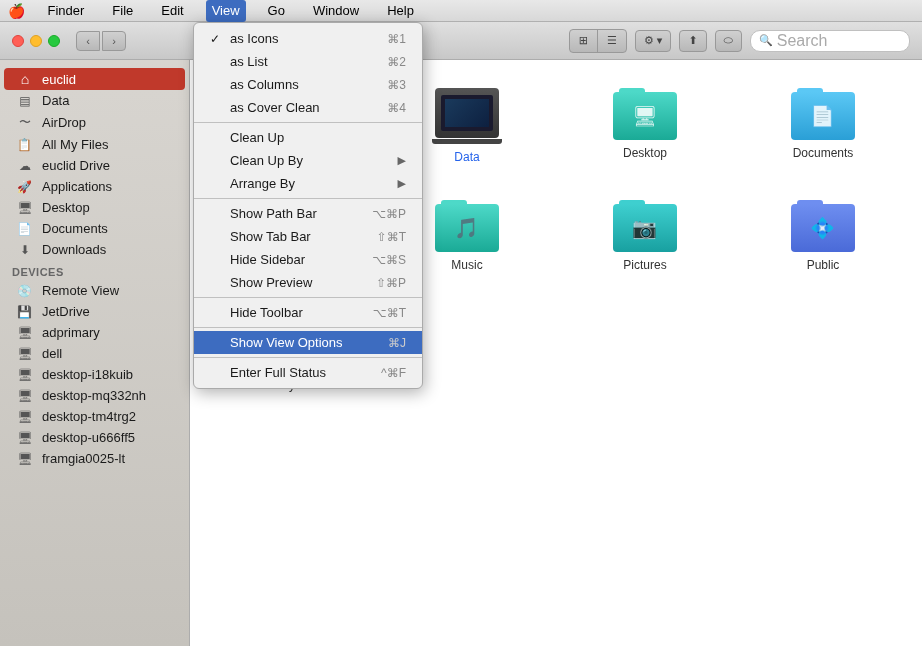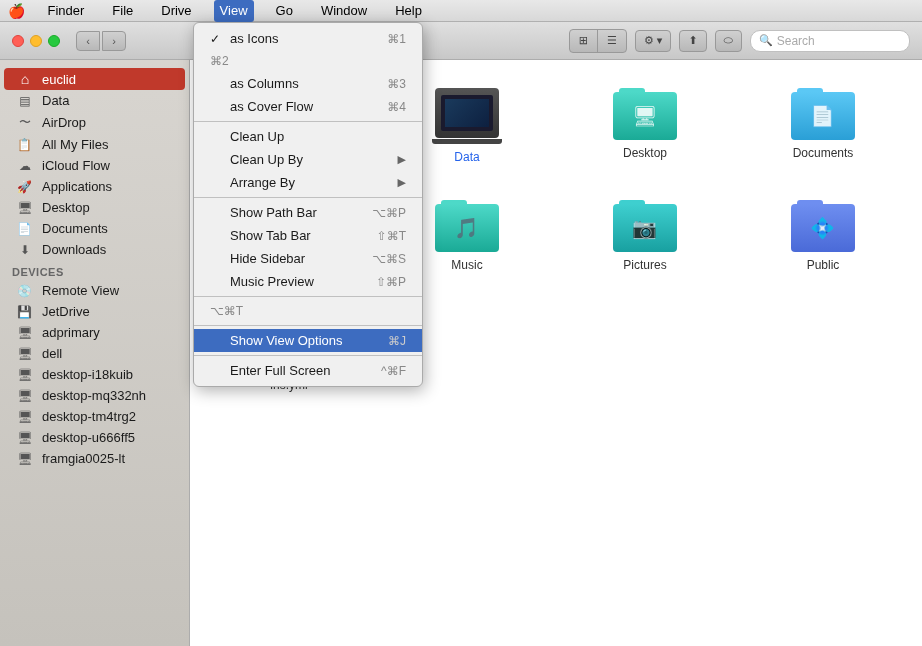--- a/index.html
+++ b/index.html
@@ -394,21 +394,21 @@
       align-items: center;
     }
   </style>
 </head>
 <body>
 
 <div class="menubar">
   <span class="menubar-apple">🍎</span>
   <span class="menubar-item">Finder</span>
   <span class="menubar-item">File</span>
-  <span class="menubar-item">Drive</span>
+  <span class="menubar-item">Edit</span>
   <span class="menubar-item active">View</span>
   <span class="menubar-item">Go</span>
   <span class="menubar-item">Window</span>
   <span class="menubar-item">Help</span>
 </div>
 
 <div class="finder-window">
 
   <div class="titlebar">
     <div class="traffic-lights">
@@ -434,21 +434,21 @@
         <span>▾</span>
       </div>
       <div class="action-btn">
         <span>⬆</span>
       </div>
       <div class="action-btn">
         <span>⬭</span>
       </div>
       <div class="search-box">
         <span style="font-size:11px;">🔍</span>
-        <span style="font-size:12px;color:#aaa;">Search</span>
+        <span style="font-size:16px;color:#aaa;">Search</span>
       </div>
     </div>
   </div>
 
   <div class="content-area">
 
     <div class="sidebar">
 
       <div class="sidebar-item active">
         <span class="si-icon">⌂</span>
@@ -461,21 +461,21 @@
       <div class="sidebar-item">
         <span class="si-icon" style="font-size:12px;">〜</span>
         <span>AirDrop</span>
       </div>
       <div class="sidebar-item">
         <span class="si-icon" style="font-size:12px;">📋</span>
         <span>All My Files</span>
       </div>
       <div class="sidebar-item">
         <span class="si-icon" style="font-size:12px;">☁</span>
-        <span>iCloud Flow</span>
+        <span>euclid Drive</span>
       </div>
       <div class="sidebar-item">
         <span class="si-icon" style="font-size:12px;">🚀</span>
         <span>Applications</span>
       </div>
       <div class="sidebar-item">
         <span class="si-icon" style="font-size:12px;">🖥</span>
         <span>Desktop</span>
       </div>
       <div class="sidebar-item">
@@ -638,35 +638,39 @@
 
   <div class="menu-item">
     <span class="menu-item-label">
       <span class="checkmark">✓</span>
       <span>as Icons</span>
     </span>
     <span class="shortcut">⌘1</span>
   </div>
 
   <div class="menu-item">
+    <span class="menu-item-label">
+      <span class="checkmark"> </span>
+      <span>as List</span>
+    </span>
     <span class="shortcut">⌘2</span>
   </div>
 
   <div class="menu-item">
     <span class="menu-item-label">
       <span class="checkmark"> </span>
       <span>as Columns</span>
     </span>
     <span class="shortcut">⌘3</span>
   </div>
 
   <div class="menu-item">
     <span class="menu-item-label">
       <span class="checkmark"> </span>
-      <span>as Cover Flow</span>
+      <span>as Cover Clean</span>
     </span>
     <span class="shortcut">⌘4</span>
   </div>
 
   <div class="menu-separator"></div>
 
   <div class="menu-item">
     <span class="menu-item-label">
       <span class="checkmark"> </span>
       <span>Clean Up</span>
@@ -712,45 +716,49 @@
     <span class="menu-item-label">
       <span class="checkmark"> </span>
       <span>Hide Sidebar</span>
     </span>
     <span class="shortcut">⌥⌘S</span>
   </div>
 
   <div class="menu-item">
     <span class="menu-item-label">
       <span class="checkmark"> </span>
-      <span>Music Preview</span>
+      <span>Show Preview</span>
     </span>
     <span class="shortcut">⇧⌘P</span>
   </div>
 
   <div class="menu-separator"></div>
 
   <div class="menu-item">
+    <span class="menu-item-label">
+      <span class="checkmark"> </span>
+      <span>Hide Toolbar</span>
+    </span>
     <span class="shortcut">⌥⌘T</span>
   </div>
 
 
   <div class="menu-separator"></div>
 
   <div class="menu-item highlighted">
     <span class="menu-item-label">
       <span class="checkmark"> </span>
       <span>Show View Options</span>
     </span>
     <span class="shortcut">⌘J</span>
   </div>
 
   <div class="menu-separator"></div>
 
   <div class="menu-item">
     <span class="menu-item-label">
       <span class="checkmark"> </span>
-      <span>Enter Full Screen</span>
+      <span>Enter Full Status</span>
     </span>
     <span class="shortcut">^⌘F</span>
   </div>
 
 </div>
 
 </body></html>

